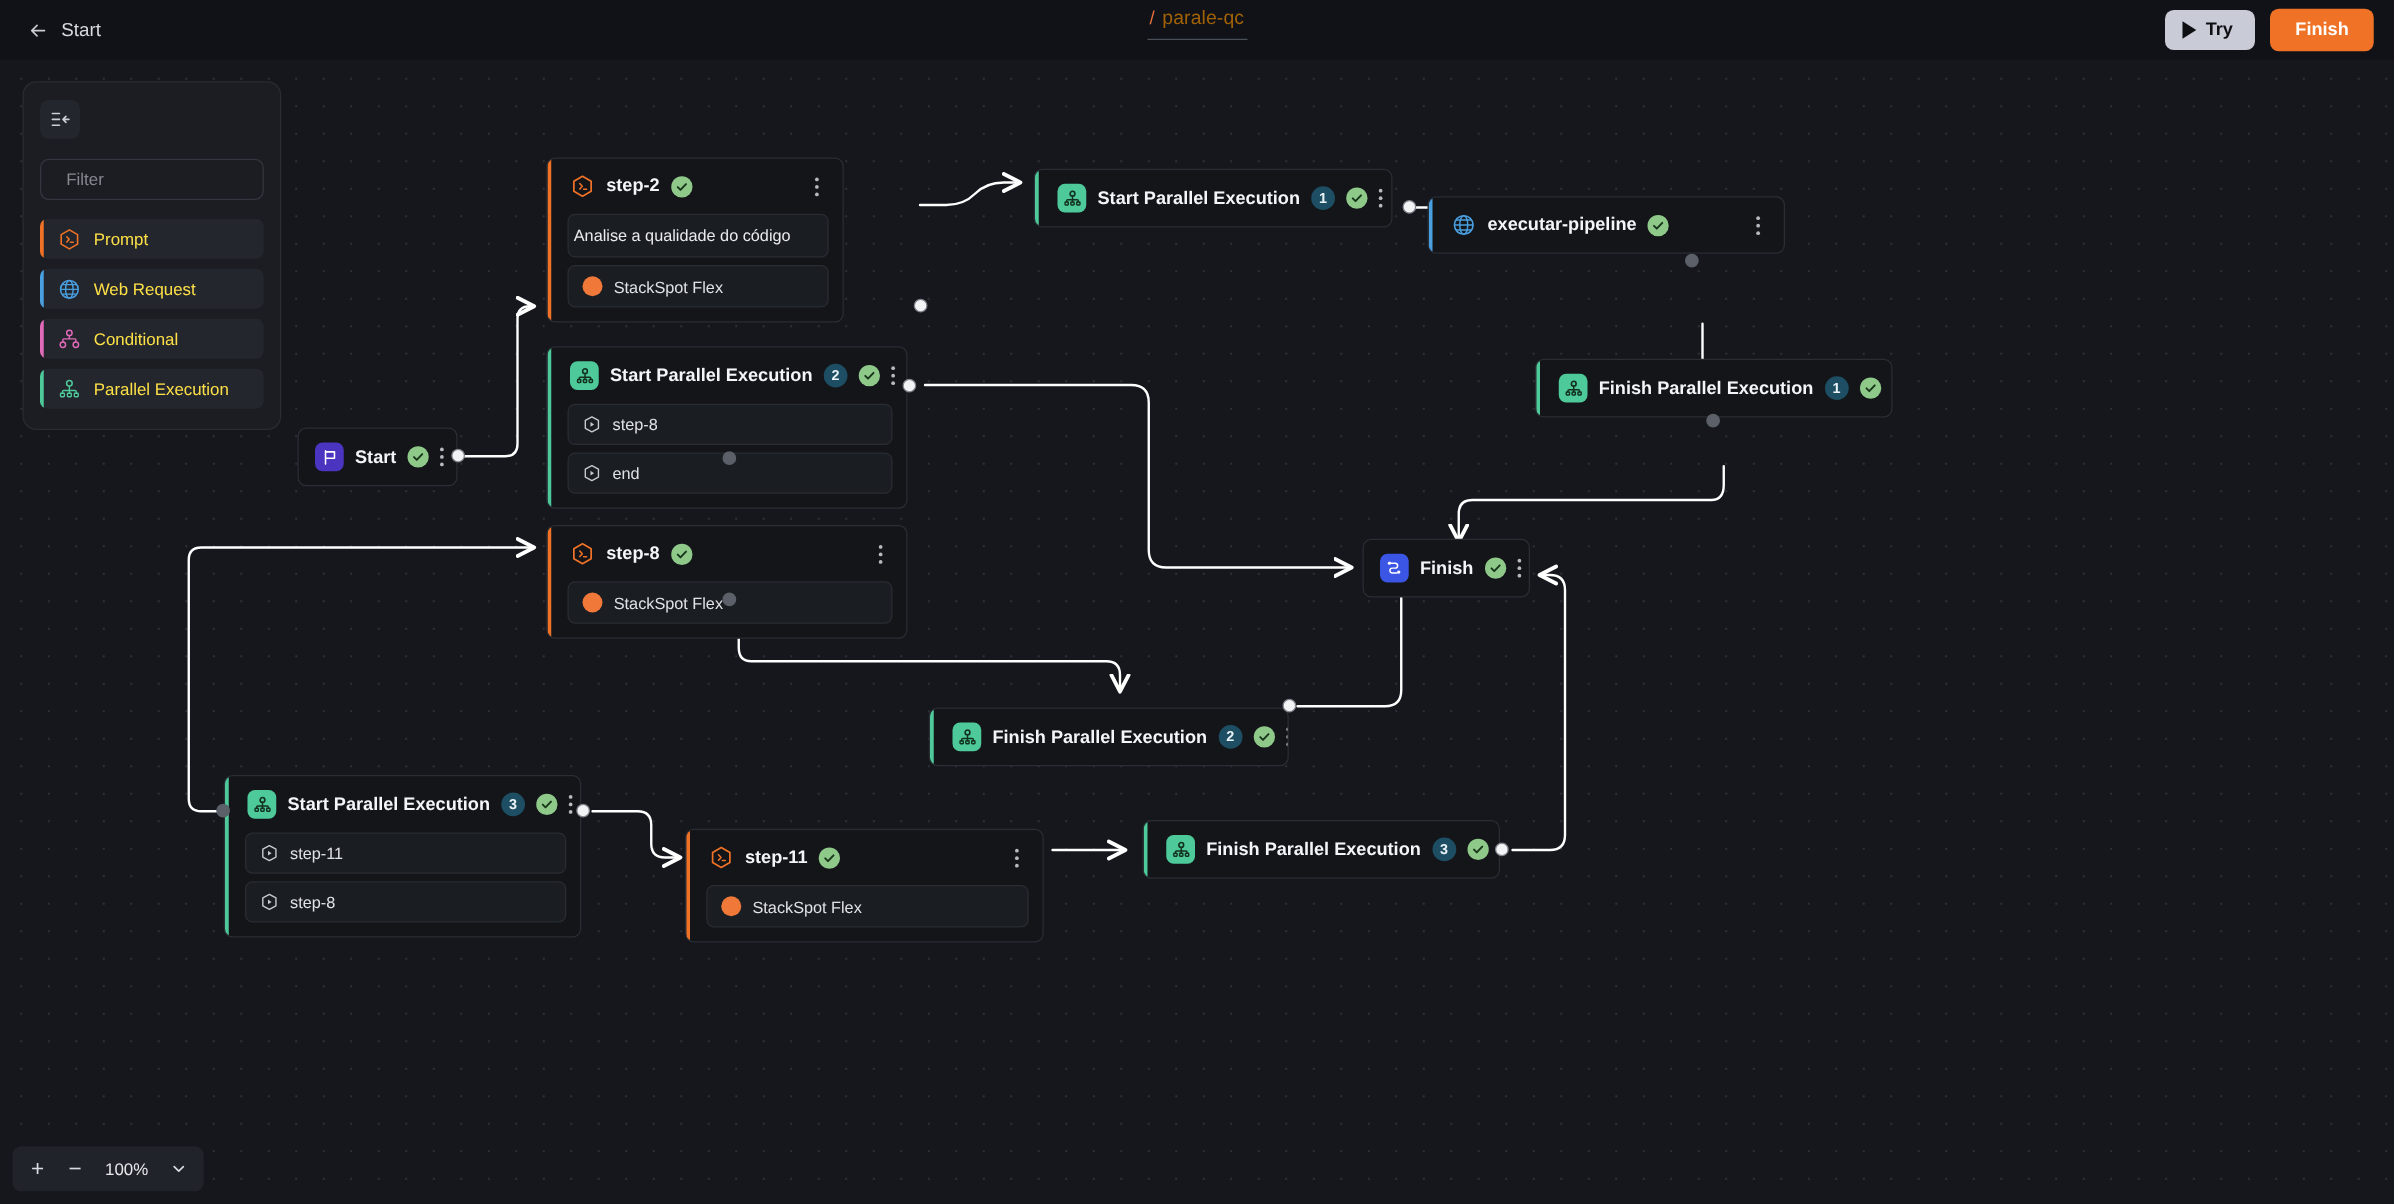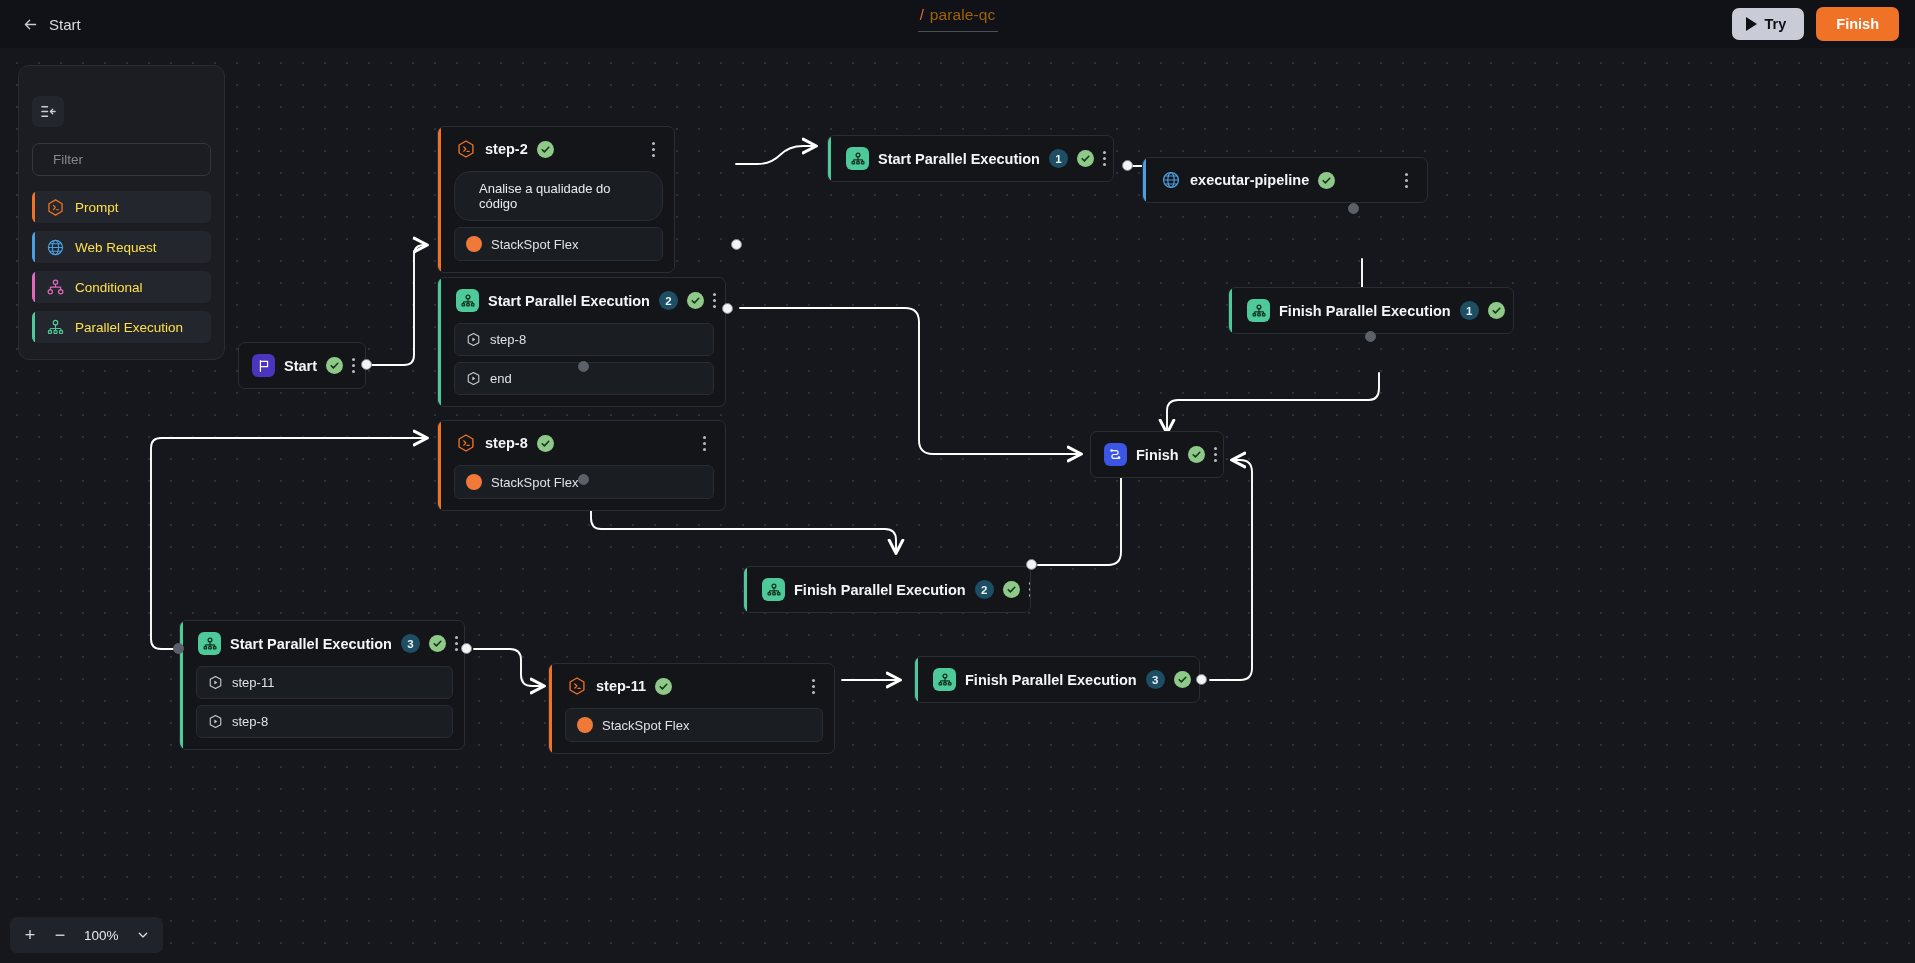--- a/index.html
+++ b/index.html
@@ -61,21 +61,21 @@
     background-size:22px 22px;
     background-position:6px 4px;
     overflow:hidden;
   }
   .edges { position:absolute; inset:0; width:1915px; height:915px; pointer-events:none; }
 
   
   .palette {
     position:absolute; left:18px; top:17px; width:207px;
     background:#1b1d23; border:1px solid #292c33; border-radius:11px;
-    padding:30px 13px 16px 13px; z-index:30;
+    padding:14px 13px 16px 13px; z-index:30;
   }
   .collapse-btn {
     width:32px; height:31px; border-radius:7px; background:#23262d;
     display:flex; align-items:center; justify-content:center; cursor:pointer;
   }
   .search-box {
     margin-top:16px; height:33px; border:1px solid #34373f; border-radius:7px;
     background:#1b1d23; display:flex; align-items:center; gap:9px; padding:0 11px;
   }
   .search-box input {
@@ -132,21 +132,21 @@
     margin-left:auto; width:18px; height:20px; display:flex; flex-direction:column;
     align-items:center; justify-content:center; gap:3px; cursor:pointer;
   }
   .dots i { width:3px; height:3px; border-radius:50%; background:#b6bac1; display:block; }
   .node-body { padding:0 11px 11px 16px; display:flex; flex-direction:column; gap:6px; }
   .sub-row {
     background:#1a1d22; border:1px solid #292c33; border-radius:6px;
     padding:8px 11px; font-size:13px; color:#dfe2e6;
     display:flex; align-items:center; gap:9px;
   }
-  .sub-row.prompt-text { padding:9px 24px; color:#e9ebee;border-radius:16px; }
+  .sub-row.prompt-text { padding:9px 4px; color:#e9ebee; }
   .sub-ico { width:15px; height:15px; flex:0 0 15px; display:block; }
   .flex-dot {
     width:16px; height:16px; border-radius:50%; flex:0 0 16px;
     background:#f0793a; display:block;
   }
 
   
   .handle {
     position:absolute; width:11px; height:11px; border-radius:50%;
     background:#f2f3f5; border:1px solid #7f848c; z-index:15;

